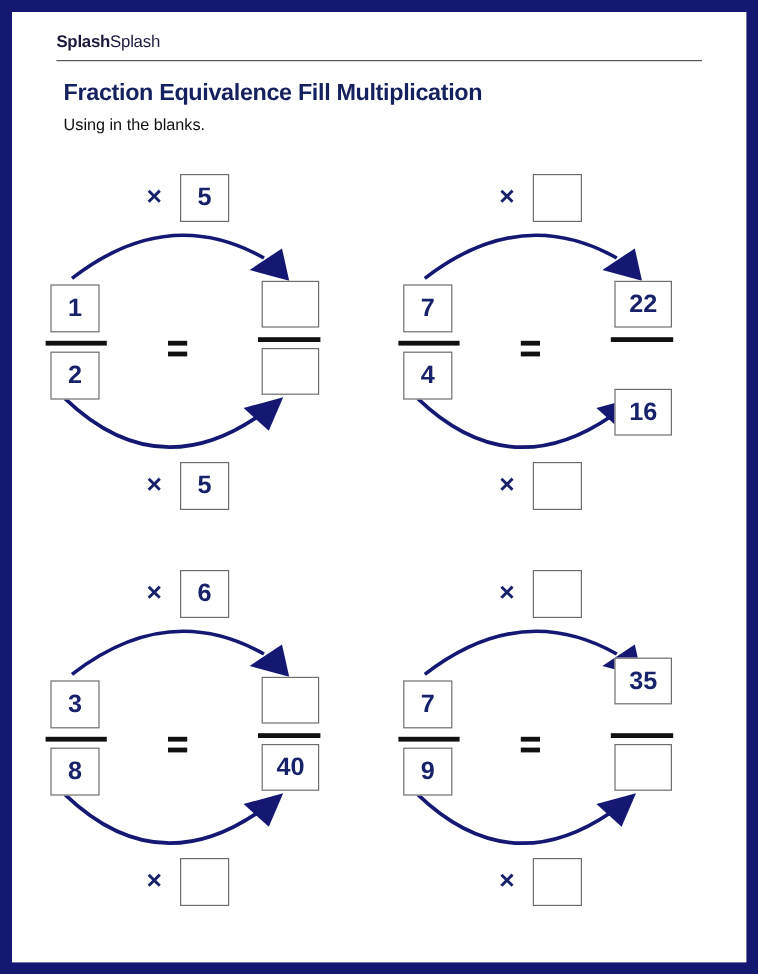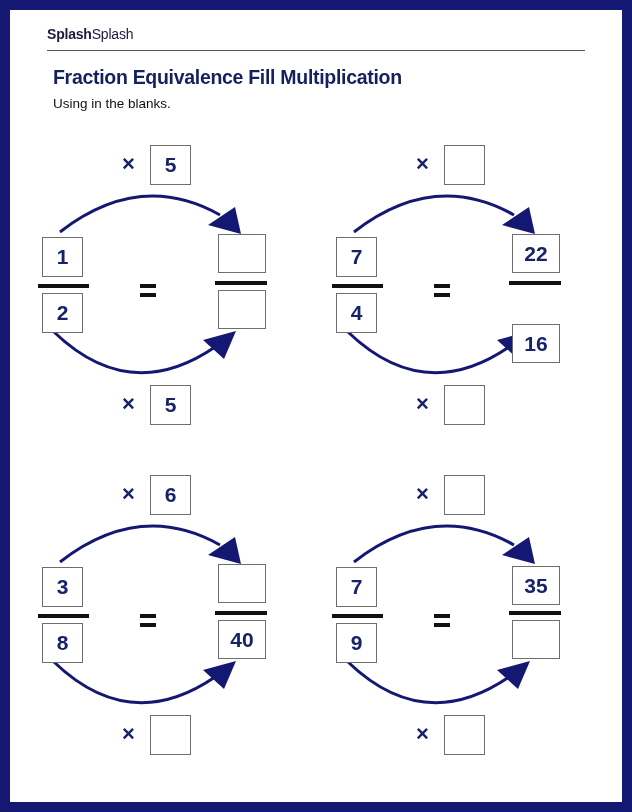--- a/index.html
+++ b/index.html
@@ -164,19 +164,19 @@
       <polygon points="178,90 205,72 211,99" fill="#141873"></polygon>
       <path d="M24 197 Q 100 270 185 212" fill="none" stroke="#141873" stroke-width="3"></path>
       <polygon points="173,205 206,196 194,224" fill="#141873"></polygon>
     </svg>
     <span class="times" style="left:92px; top:18px;">×</span>
     <div class="box small" style="left:120px; top:10px;"></div>
     <div class="box small" style="left:12px; top:102px;">7</div>
     <div class="fbar" style="left:8px; top:149px; width:51px;"></div>
     <div class="box small" style="left:12px; top:158px;">9</div>
     <div class="eq" style="left:110px; top:149px;"></div>
-    <div class="box big" style="left:188px; top:101px;">35</div>
+    <div class="box big" style="left:188px; top:83px;">35</div>
     <div class="fbar" style="left:185px; top:146px; width:52px;"></div>
     <div class="box big" style="left:188px; top:155px;"></div>
     <span class="times" style="left:92px; top:258px;">×</span>
     <div class="box small" style="left:120px; top:250px;"></div>
   </div>
 </div>
 
 </body></html>

